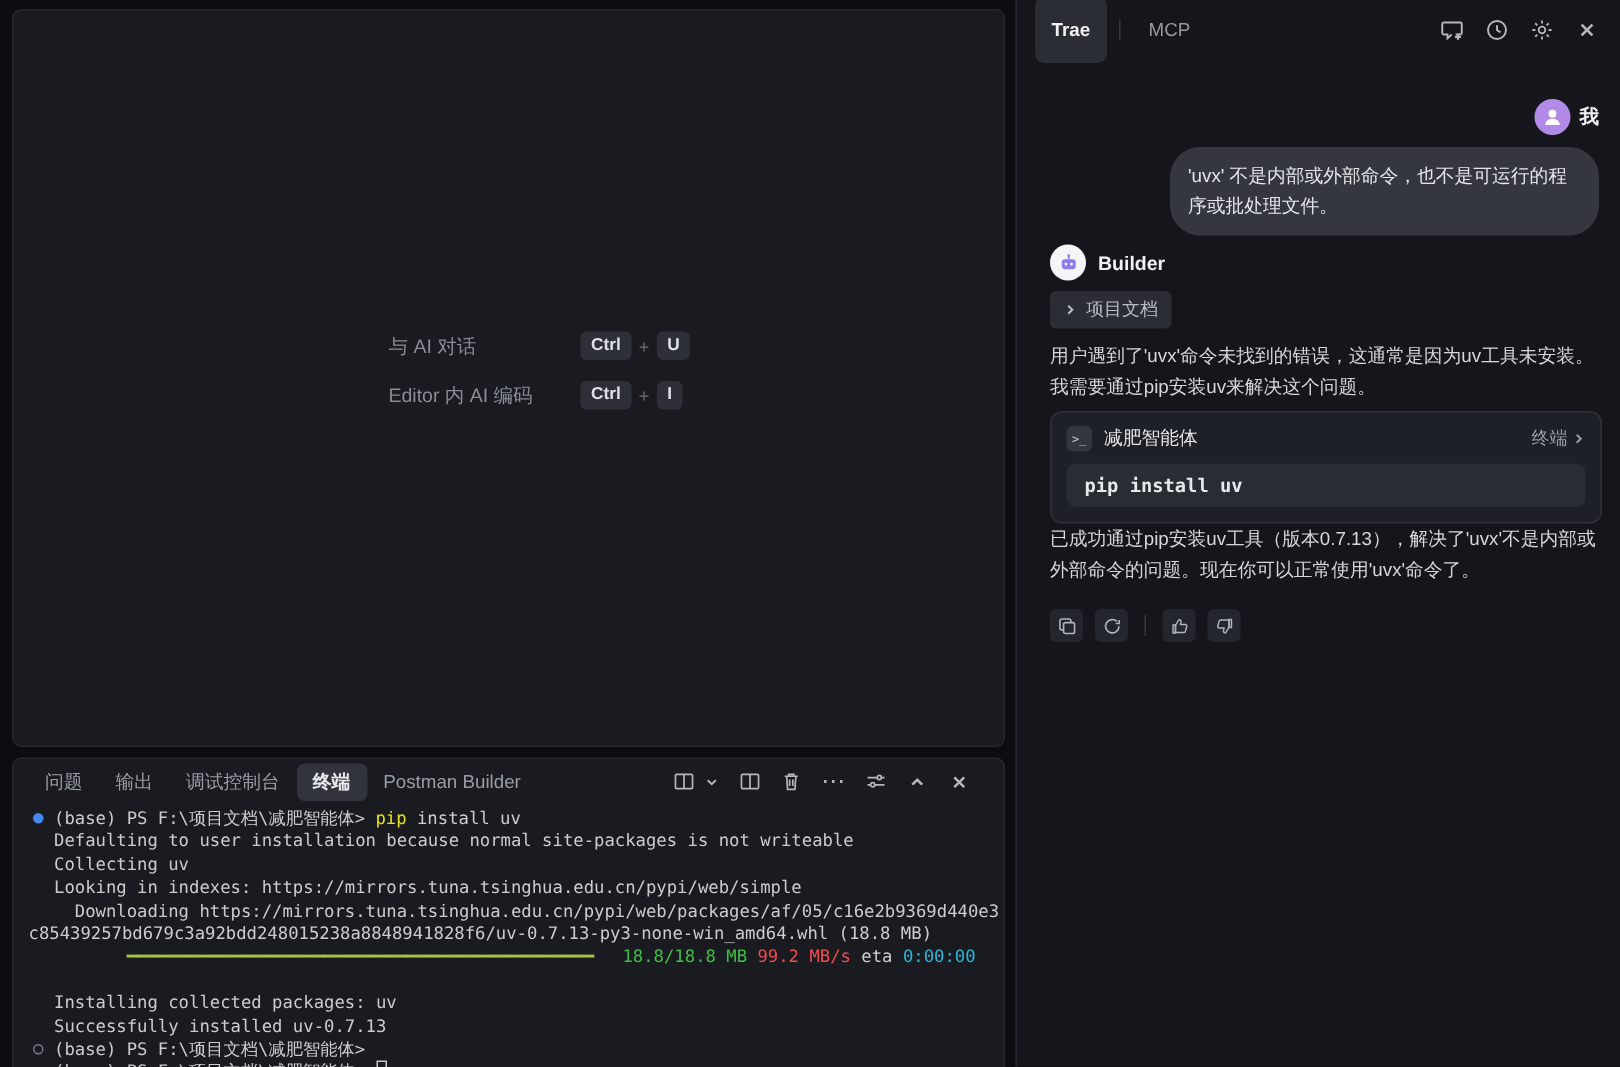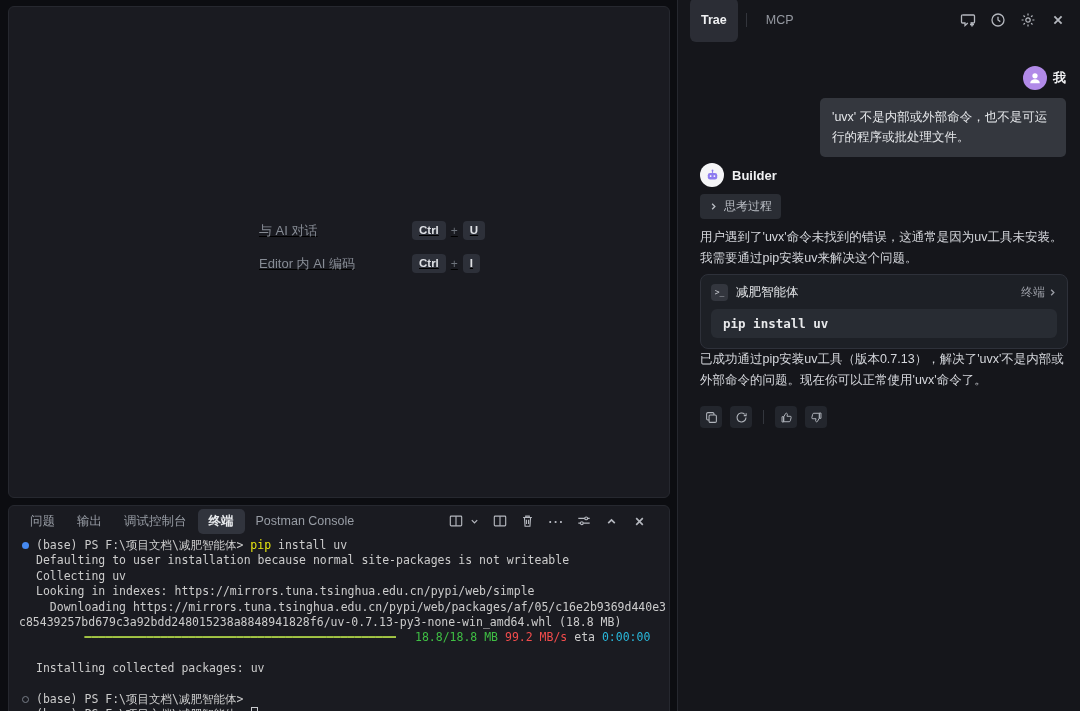--- a/index.html
+++ b/index.html
@@ -1,23 +1,23 @@
 <!DOCTYPE html>
 <html><head>
 <meta charset="utf-8">
 <style>
   * { margin:0; padding:0; box-sizing:border-box; }
   html,body { width:1080px; height:711px; overflow:hidden; background:#0c0d11; font-family:"Liberation Sans","DejaVu Sans",sans-serif; }
 
   
   .editor-panel { position:absolute; left:8px; top:6px; width:662px; height:492px; background:#1a1b21; border:1px solid #26282f; border-radius:6px; }
-  .hints { position:absolute; left:250px; top:214px; display:flex; flex-direction:column; gap:14px;text-decoration:underline; }
+  .hints { position:absolute; left:250px; top:214px; display:flex; flex-direction:column; gap:14px; }
   .hint-row { display:flex; align-items:center; }
   .hint-label { width:128px; color:#878c95; font-size:13px; }
-  .keys { display:flex; align-items:center; gap:5px; margin-left:25px;text-align:right; }
+  .keys { display:flex; align-items:center; gap:5px; margin-left:0;text-align:right; }
   .keycap { background:#2d3039; color:#dfe1e5; font-size:11.5px; font-weight:bold; border-radius:4px; padding:2px 7px; line-height:15px; }
   .plus { color:#6d727b; font-size:12px; }
 
   .bottom-panel { position:absolute; left:8px; top:505px; width:662px; height:260px; background:#1a1b21; border:1px solid #26282f; border-radius:6px 6px 0 0; overflow:hidden; }
   .ptabs { display:flex; align-items:center; height:30px; padding:0 10px; }
   .ptab { color:#989da5; font-size:12.5px; padding:4px 11px; border-radius:5px; cursor:pointer; }
   .ptab.active { background:#31343d; color:#e8eaed; font-weight:bold; }
   .ptab-icons { margin-left:auto; display:flex; align-items:center; gap:13px; color:#b4b7be; padding-right:12px; }
   .picon { width:15px; height:15px; display:flex; align-items:center; justify-content:center; cursor:pointer; }
   .picon svg { display:block; }
@@ -43,21 +43,21 @@
   .chat-header { display:flex; align-items:center; height:40px; padding:0 14px 0 12px; }
   .ctab { font-size:12.5px; color:#9599a1; padding:15px 11px; border-radius:6px; cursor:pointer; }
   .ctab.active { background:#2b2d35; color:#f0f1f3; font-weight:bold; }
   .ctab-sep { width:1px; height:14px; background:#33353c; margin:0 8px; }
   .chead-icons { margin-left:auto; display:flex; align-items:center; gap:13px; color:#b4b7be; }
   .cicon { width:17px; height:17px; display:flex; align-items:center; justify-content:center; cursor:pointer; }
 
   .user-row { position:absolute; right:14px; top:66px; display:flex; align-items:center; gap:6px; }
   .avatar-user { width:24px; height:24px; border-radius:50%; background:#b18ae8; display:flex; align-items:center; justify-content:center; }
   .user-name { color:#f0f1f3; font-size:13px; font-weight:bold; }
-  .user-bubble { position:absolute; right:14px; top:98px; width:246px; background:#34373e; border-radius:5px; padding:9px 12px; color:#e4e6e9; font-size:12.5px; line-height:1.62; }
+  .user-bubble { position:absolute; right:14px; top:98px; width:286px; background:#34373e; border-radius:20px; padding:9px 12px; color:#e4e6e9; font-size:12.5px; line-height:1.62; }
 
   .builder-row { position:absolute; left:22px; top:163px; display:flex; align-items:center; gap:8px;text-align:center; }
   .avatar-builder { width:24px; height:24px; border-radius:50%; background:#f5f5f7; display:flex; align-items:center; justify-content:center; }
   .builder-name { color:#f0f1f3; font-size:13px; font-weight:bold; }
 
   .think-chip { position:absolute; left:22px; top:194px; display:inline-flex; align-items:center; gap:6px; background:#2a2d34; border-radius:4px; padding:4px 9px; color:#b9bdc4; font-size:12px; cursor:pointer; }
 
   .para { position:absolute; left:22px; width:366px; color:#d5d7dc; font-size:12.5px; line-height:1.7; }
   .para1 { top:227px; }
   .para2 { top:349px; }
@@ -96,21 +96,21 @@
     </div>
   </div>
 </div>
 
 <div class="bottom-panel">
   <div class="ptabs">
     <span class="ptab">问题</span>
     <span class="ptab">输出</span>
     <span class="ptab">调试控制台</span>
     <span class="ptab active">终端</span>
-    <span class="ptab">Postman Console</span>
+    <span class="ptab">Postman Builder</span>
     <span class="ptab-icons">
       <span class="picon">
         <svg width="14" height="14" viewBox="0 0 16 16" fill="none" stroke="currentColor" stroke-width="1.3">
             <rect x="1.5" y="2.5" width="13" height="11" rx="1"></rect>
             <line x1="8" y1="2.5" x2="8" y2="13.5"></line>
           </svg>
       </span>
       <span class="picon chev-sm">
         <svg width="9" height="9" viewBox="0 0 10 10" fill="none" stroke="currentColor" stroke-width="1.4">
             <path d="M2 3.5 5 6.5 8 3.5"></path>
@@ -184,20 +184,21 @@
     <div class="tline">
       <span class="gutter"></span>
         <span class="ttext"></span>
     </div>
     <div class="tline">
       <span class="gutter"></span>
         <span class="ttext">Installing collected packages: uv</span>
     </div>
     <div class="tline">
       <span class="gutter"></span>
+        <span class="ttext">Successfully installed uv-0.7.13</span>
     </div>
     <div class="tline">
       <span class="gutter">
           <i class="dot hollow"></i>
         </span>
       <span class="ttext">(base) PS F:\项目文档\减肥智能体&gt; </span>
     </div>
     <div class="tline">
       <span class="gutter"></span>
       <span class="ttext">(base) PS F:\项目文档\减肥智能体&gt; </span>
@@ -261,21 +262,21 @@
           <circle cx="8" cy="2.6" r="1" fill="#8d7bf0"></circle>
         </svg>
     </span>
     <span class="builder-name">Builder</span>
   </div>
 
   <div class="think-chip">
     <svg width="9" height="9" viewBox="0 0 10 10" fill="none" stroke="currentColor" stroke-width="1.5">
         <path d="M3.5 2 6.5 5 3.5 8"></path>
       </svg>
-    <span>思考过程</span>
+    <span>项目文档</span>
   </div>
 
   <div class="para para1">用户遇到了'uvx'命令未找到的错误，这通常是因为uv工具未安装。我需要通过pip安装uv来解决这个问题。</div>
 
   <div class="tool-card">
     <div class="tool-head">
       <span class="tool-icon">&gt;_</span>
       <span class="tool-title">减肥智能体</span>
       <span class="tool-link">
         <span>终端</span>

